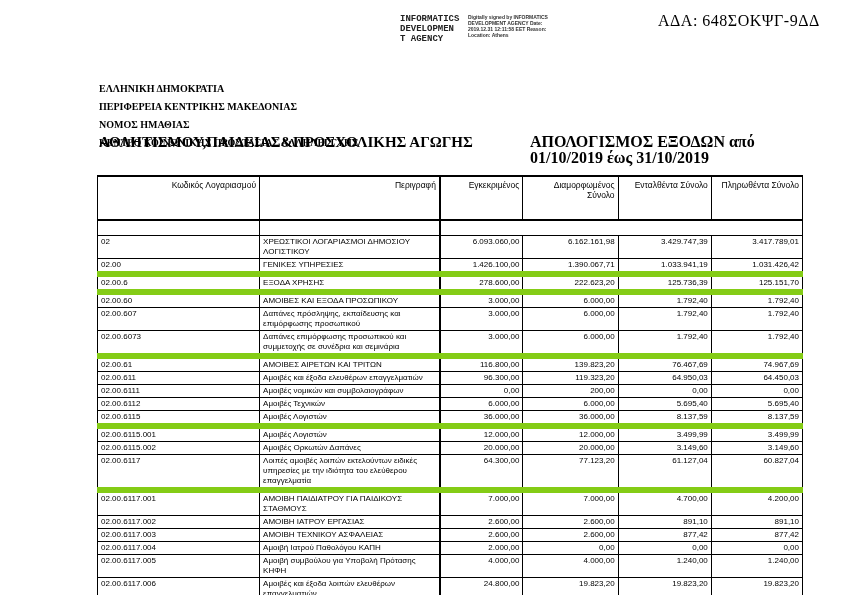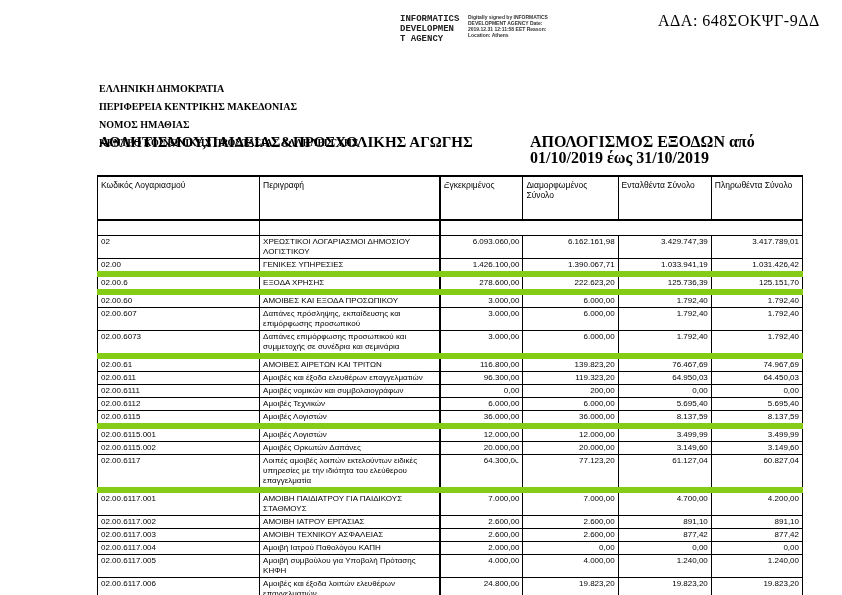--- a/index.html
+++ b/index.html
@@ -59,24 +59,24 @@
     font-size:8px;
   }
   th,td{
     border:1px solid #000;
     padding:1px 3px;
     overflow:hidden;
   }
   th{
     border-bottom:2px solid #000;
     font-weight:normal;font-size:8.5px;
-    text-align:left;vertical-align:top;
+    text-align:right;vertical-align:top;
     height:38px;padding-top:3px;line-height:10px;
   }
-  th:nth-child(3),td:nth-child(3){border-left:2px solid #000;border-radius:18px;}
+  th:nth-child(3),td:nth-child(3){border-left:2px solid #000;}
   tr.spacer td{height:12px;border-left-width:1px;}
   tr.spacer td.nb{border-left:2px solid #000;}
   td.code{text-align:left;white-space:nowrap;margin-top:12px;}
   td.desc{text-align:left;line-height:10px;}
   td.num{text-align:right;white-space:nowrap;}
   tr.thick td{border-bottom:6px solid #84cc16;}
   tbody tr{height:13px;vertical-align:top;}
 </style>
 </head>
 <body>

